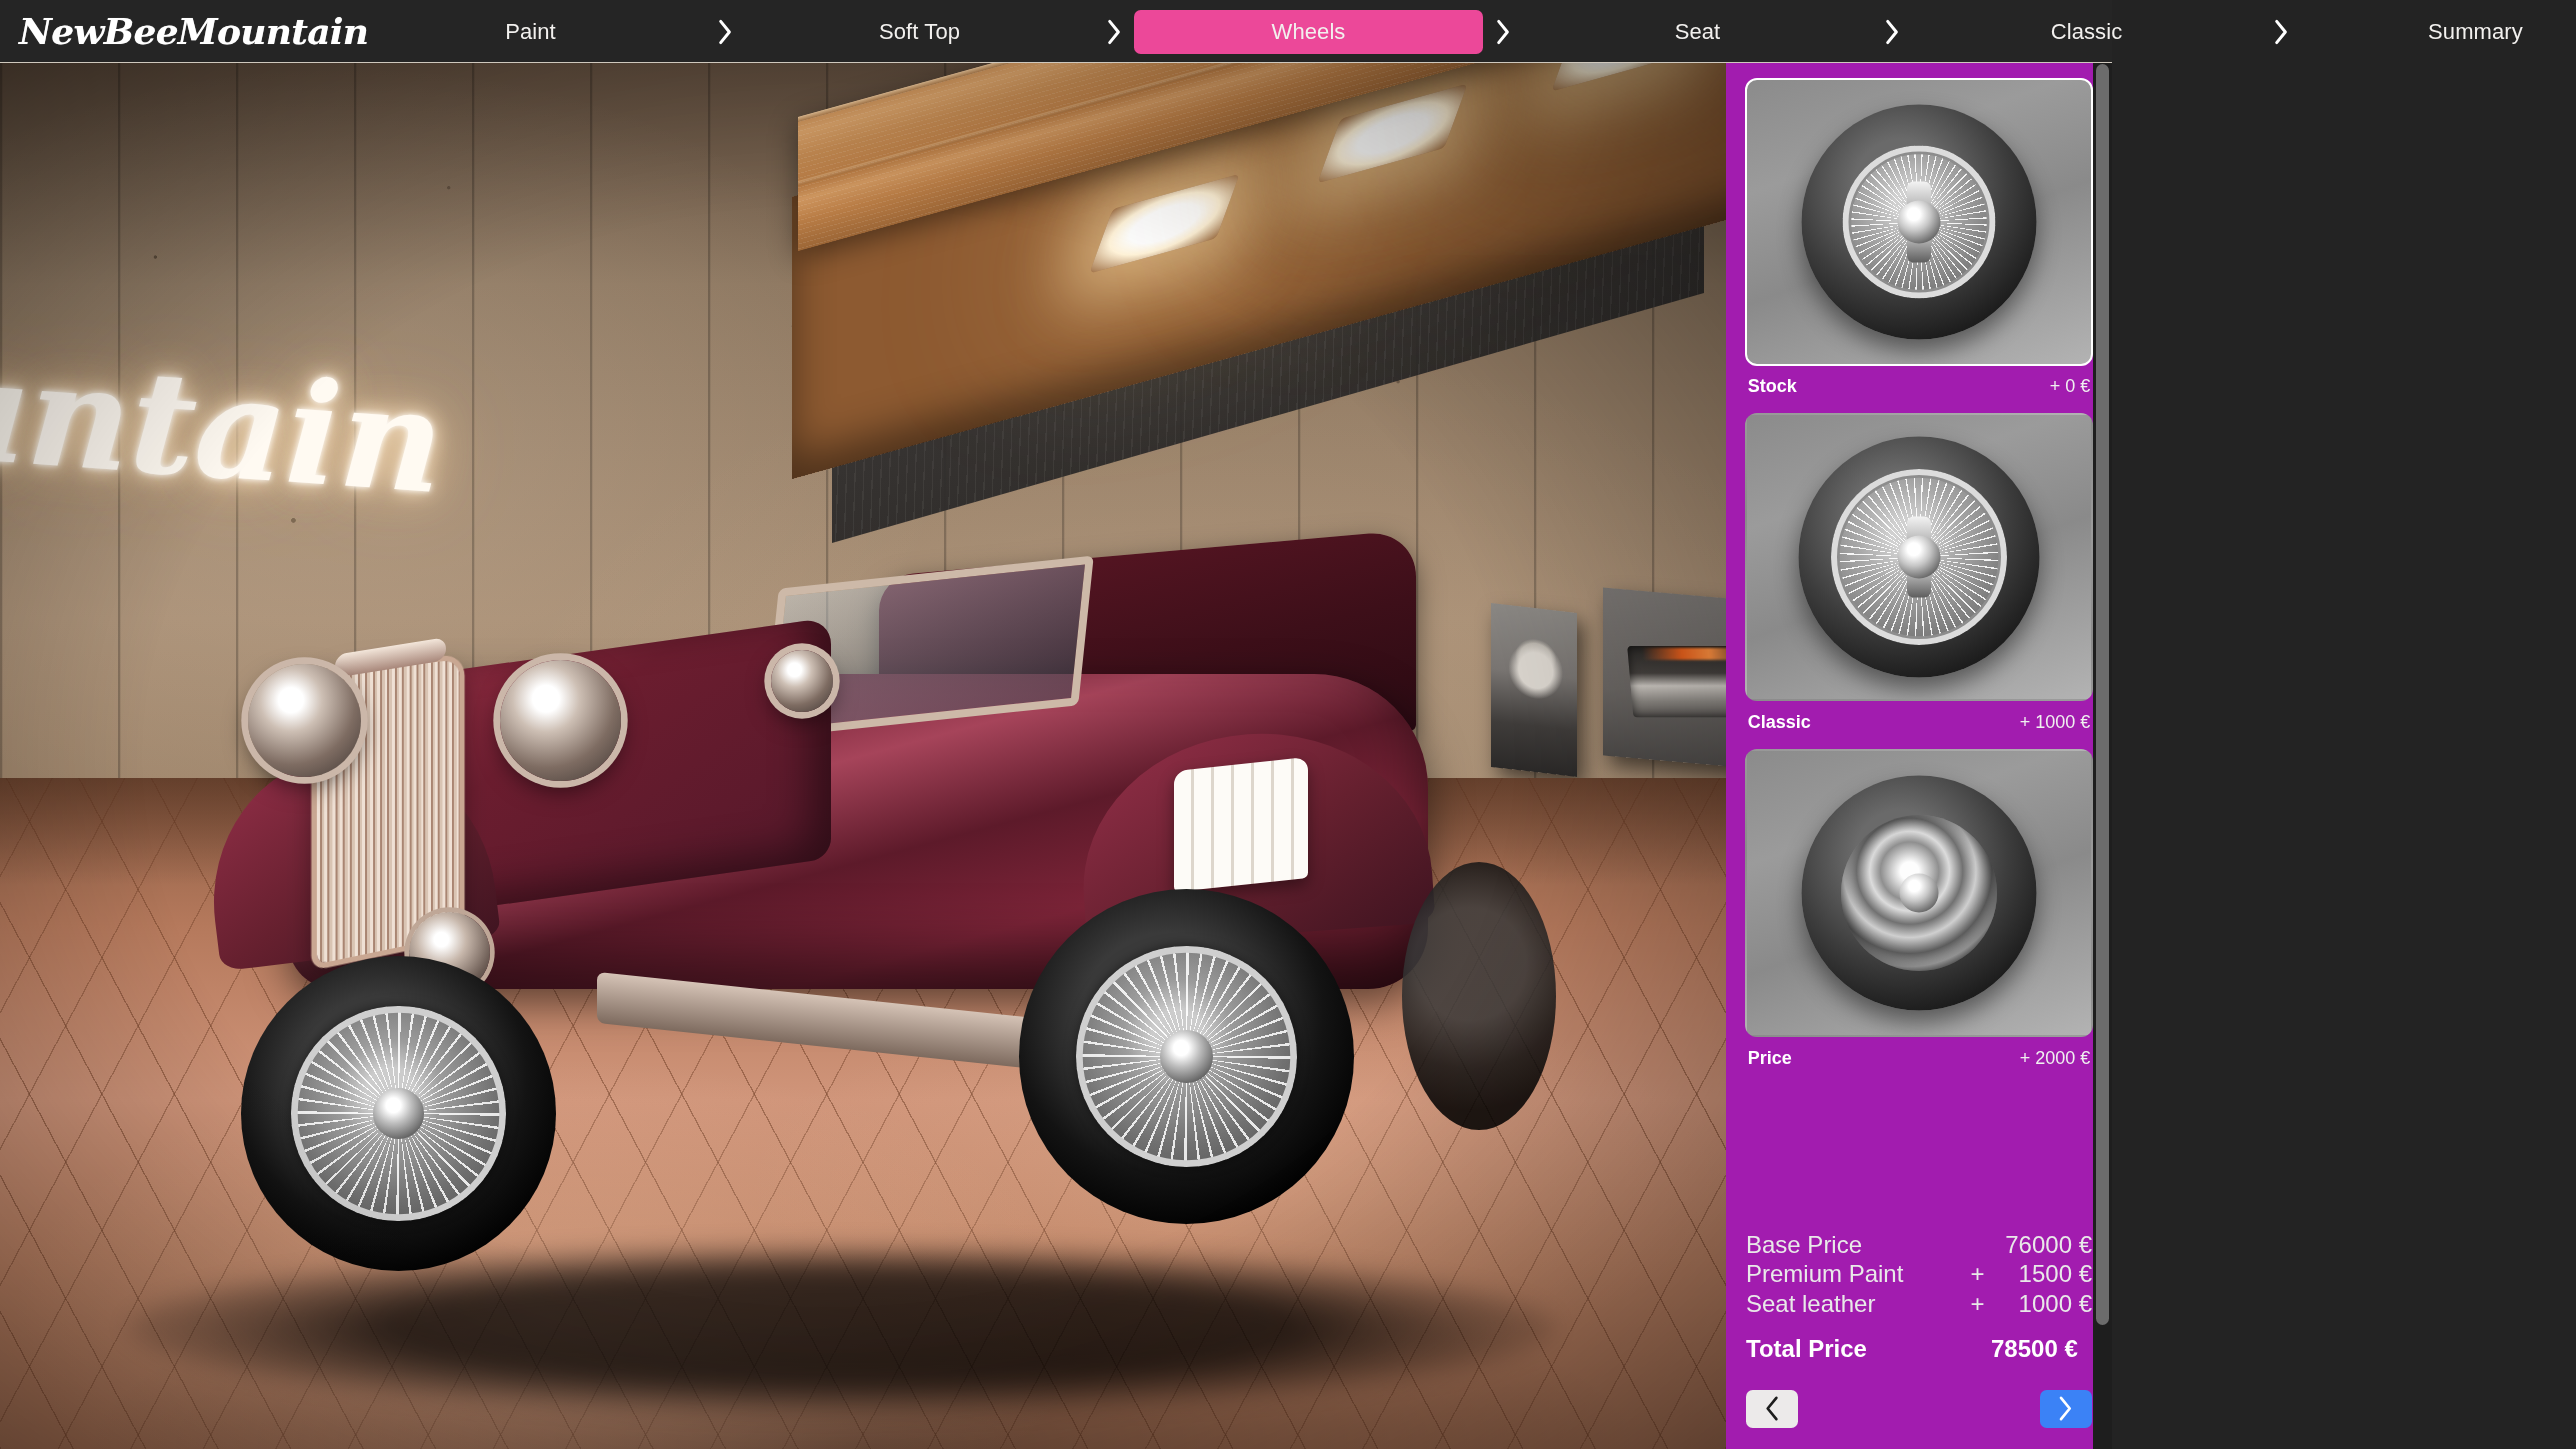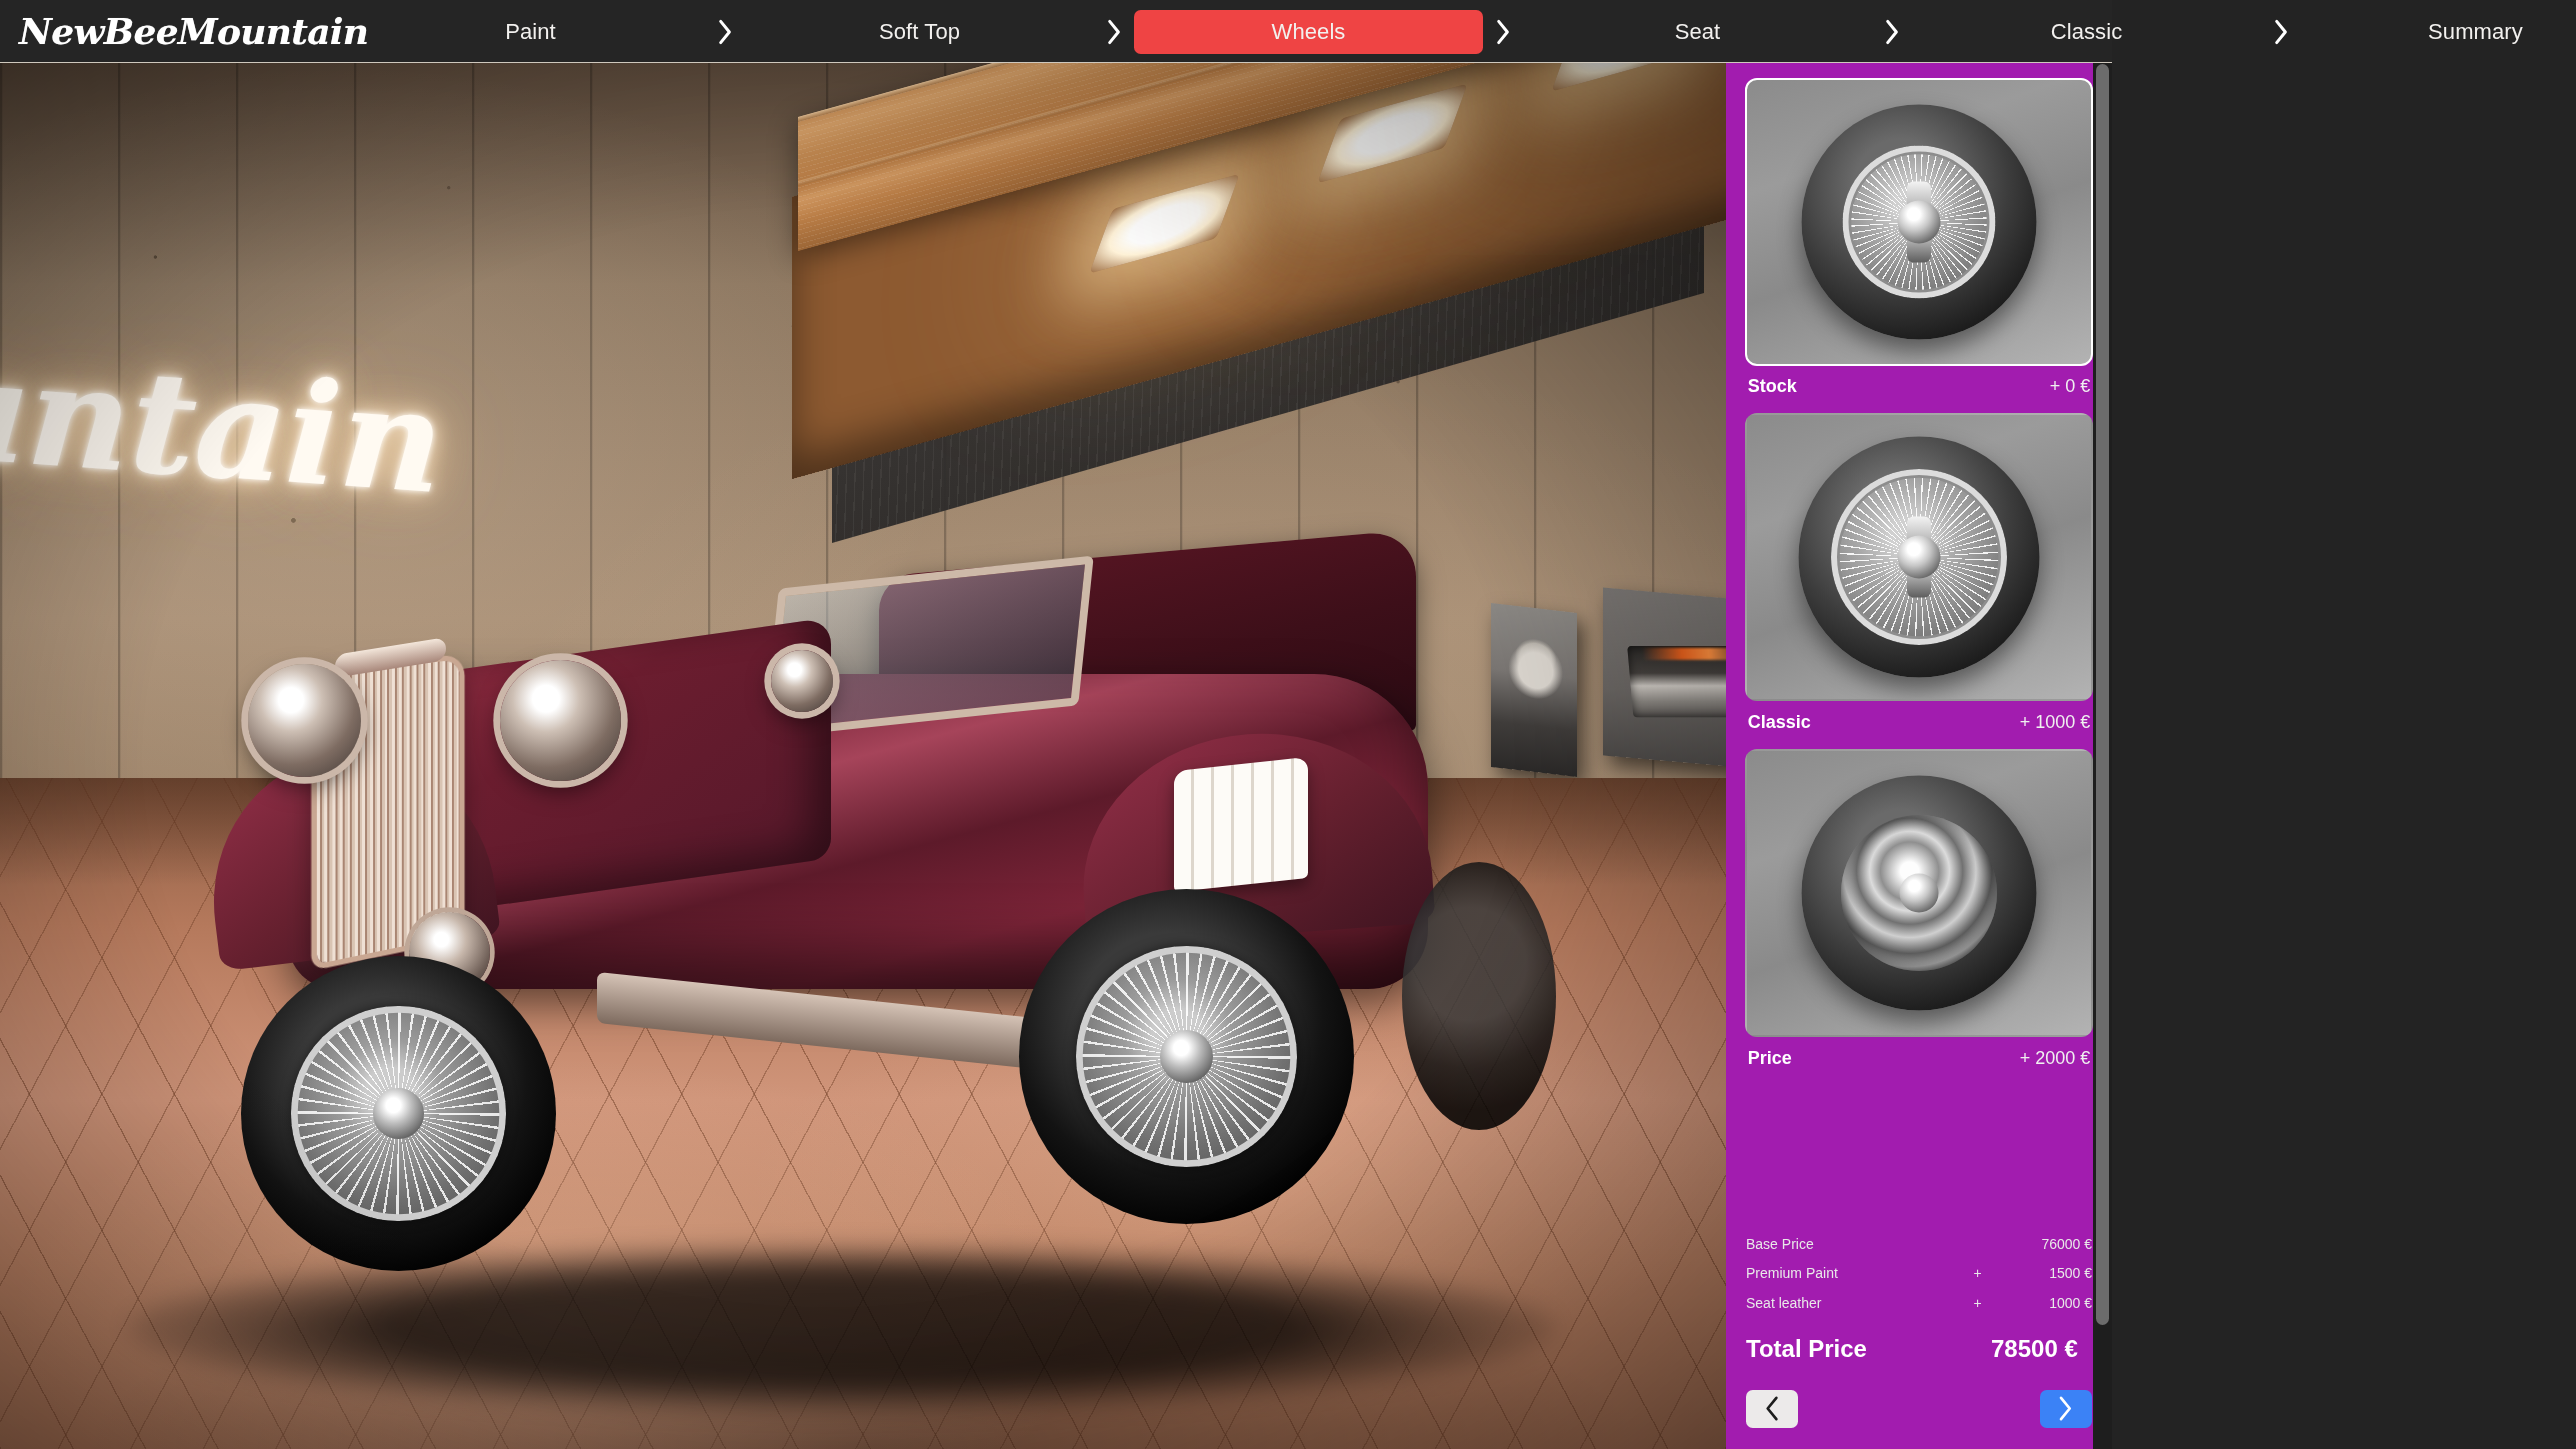--- a/index.html
+++ b/index.html
@@ -33,21 +33,21 @@
     position:absolute; left:356px; right:0; top:0; height:63px;
     display:flex; align-items:center;
   }
   .nav-step {
     flex:0 0 auto; display:flex; align-items:center; justify-content:center;
     height:44px; border-radius:6.7px;
     color:#f2f0ee; font-size:22px; letter-spacing:0.1px;
     width:349px;
     cursor:pointer; user-select:none;
   }
-  .nav-step.active { background:#ef4444; }
+  .nav-step.active { background:#ec4899; }
   .nav-sep {
     flex:0 0 auto; width:40px; display:flex; align-items:center; justify-content:center;
     color:#ffffff;
   }
   .nav-sep svg { display:block; }
 
   
   #body { flex:1 1 auto; display:flex; min-height:0; }
 
   
@@ -372,21 +372,21 @@
     color:#ffffff; font-size:18px; font-weight:700;
   }
   .opt-price { font-weight:400; font-size:18px; color:#f0f0f0; }
 
   
   #pricing {
     flex:0 0 auto; padding:4px 20px 0 20px; color:#e9e9e9;
   }
   .price-line {
     display:grid; grid-template-columns:1fr 27px 101px;
-    align-items:center; font-size:14px; line-height:29.5px;
+    align-items:center; font-size:24px; line-height:29.5px;
     white-space:nowrap;
   }
   .price-line .pl-plus { text-align:center; color:#e9e9e9; }
   .price-line .pl-val { text-align:right; }
   .price-total {
     display:grid; grid-template-columns:1fr 27px 101px;
     align-items:center; font-size:24px; line-height:38px;
     font-weight:700; color:#ffffff; margin-top:12px;
   }
   .price-total .pt-val { grid-column:3; }

